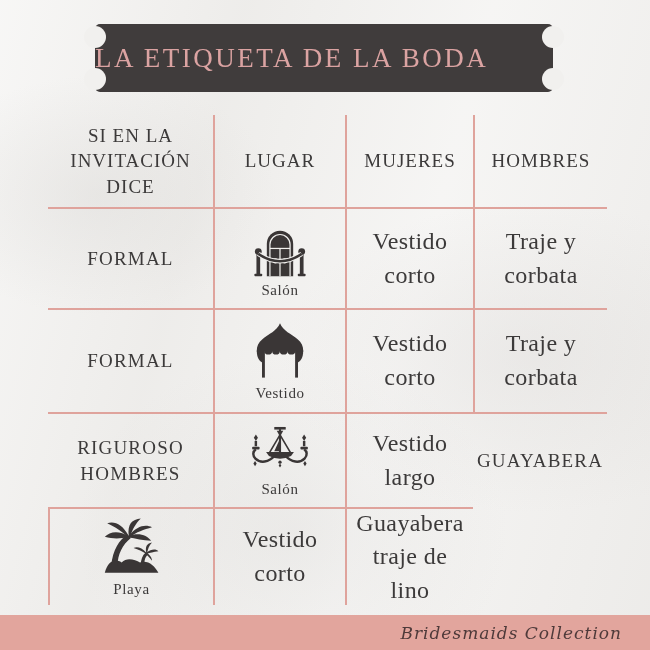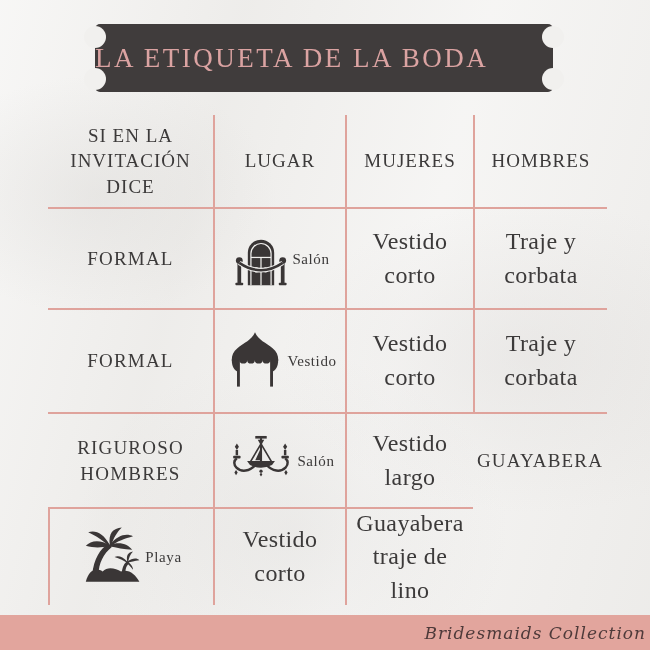--- a/index.html
+++ b/index.html
@@ -50,30 +50,30 @@
   .cell{
     display:flex;flex-direction:column;align-items:center;justify-content:center;
     text-align:center;padding:2px 6px;
   }
   .cell.bl{border-left:2px solid var(--pink);}
   .cell.bt{border-top:2px solid var(--pink);}
   .preline{white-space:pre-line;}
   .hdr{font-size:19px;letter-spacing:1px;line-height:1.35;}
   .inv{font-size:19px;letter-spacing:1.2px;line-height:1.35;}
   .txt{font-size:24px;letter-spacing:0.4px;line-height:1.4;}
-  .icon-wrap{display:flex;align-items:center;justify-content:center;}
+  .icon-wrap{display:flex;flex-direction:column;align-items:center;justify-content:center;}
   .icon-wrap svg{display:block;}
   .icon-label{font-size:15px;letter-spacing:0.6px;margin-top:1px;}
 
   
   .footer-bar{
     position:absolute;left:0;right:0;bottom:0;height:35px;
     background:var(--pink-bar);
     display:flex;align-items:center;justify-content:flex-end;
-    padding-right:4px;
+    padding-right:28px;
   }
   .brand{
     font-family:"DejaVu Serif", serif;font-style:italic;
     font-size:17px;letter-spacing:1px;color:#4e3a3a;
   }
 </style>
 </head>
 <body>
 
 <div class="canvas">

